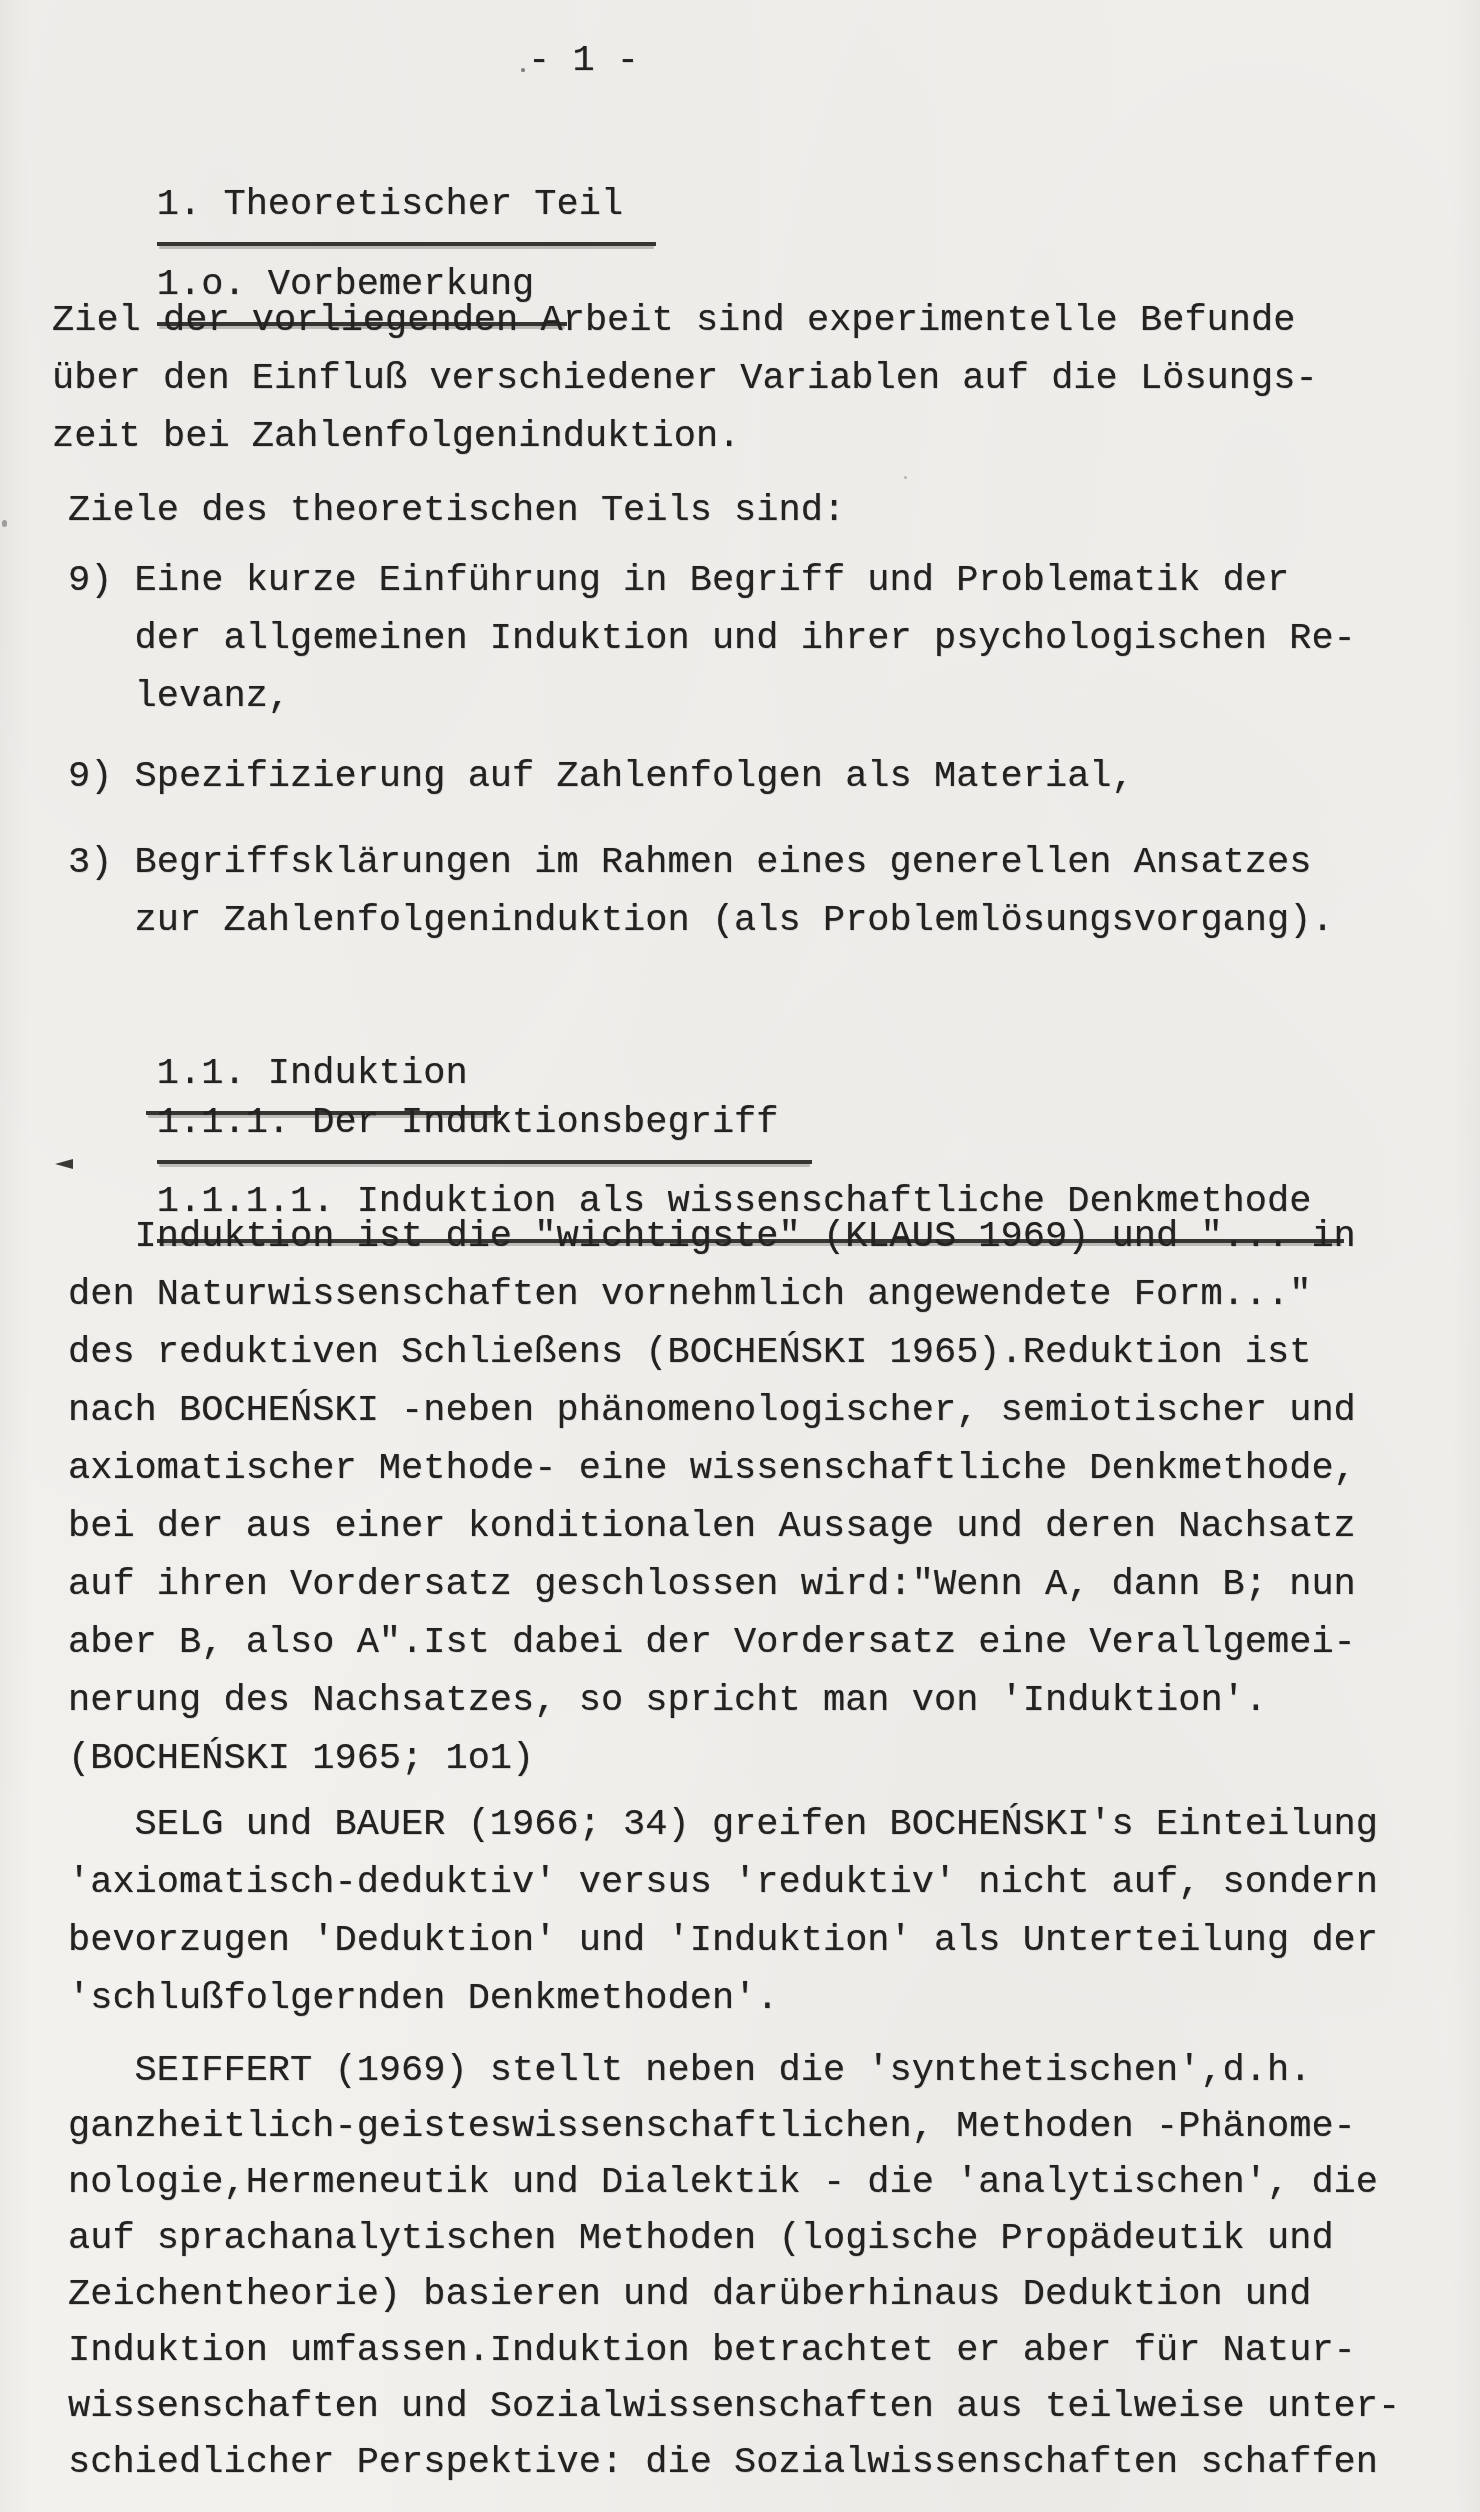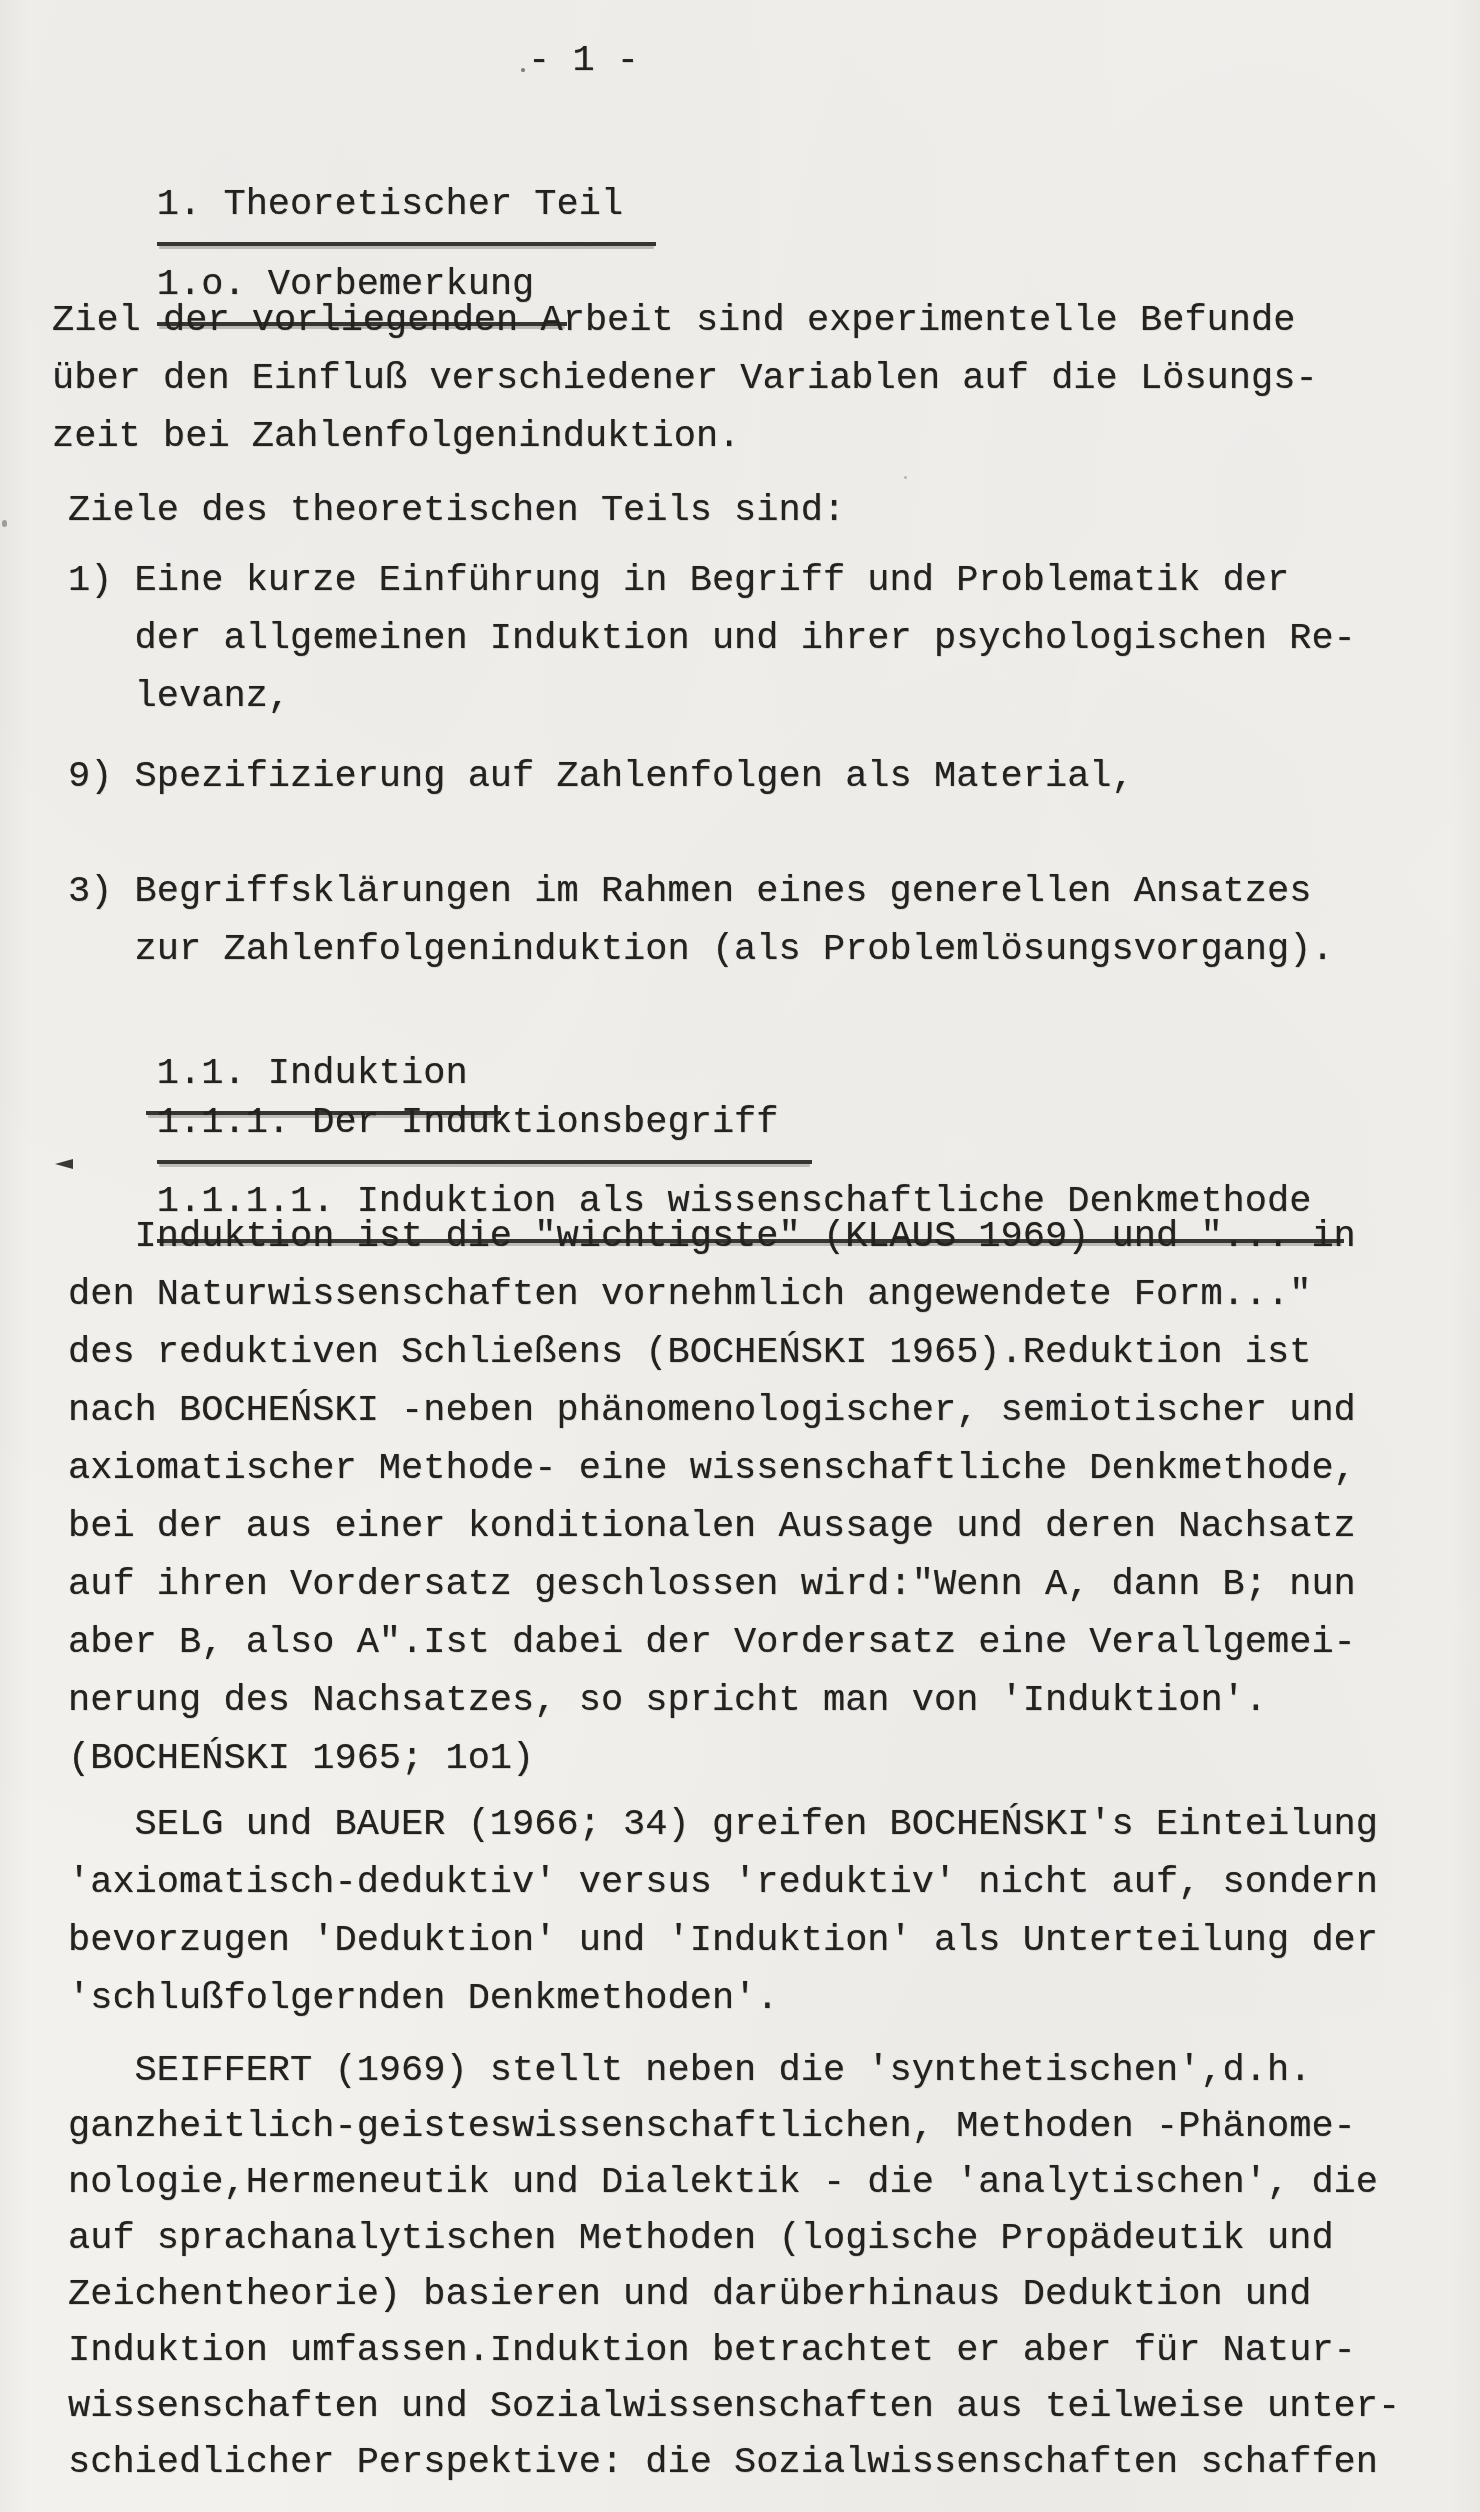--- a/index.html
+++ b/index.html
@@ -82,27 +82,27 @@
   <div class="tw heading" style="top:214px; left:68px;">
     <span class="ul">1.o. Vorbemerkung</span>
   </div>
 
   <div class="tw" style="top:291px; left:52px;">Ziel der vorliegenden Arbeit sind experimentelle Befunde
 über den Einfluß verschiedener Variablen auf die Lösungs-
 zeit bei Zahlenfolgeninduktion.</div>
 
   <div class="tw" style="top:481px; left:68px;">Ziele des theoretischen Teils sind:</div>
 
-  <div class="tw" style="top:551px; left:68px;">1) Eine kurze Einführung in Begriff und Problematik der
+  <div class="tw" style="top:551px; left:68px;">9) Eine kurze Einführung in Begriff und Problematik der
    der allgemeinen Induktion und ihrer psychologischen Re-
    levanz,</div>
 
   <div class="tw" style="top:747px; left:68px;">9) Spezifizierung auf Zahlenfolgen als Material,</div>
 
-  <div class="tw" style="top:862px; left:68px;">3) Begriffsklärungen im Rahmen eines generellen Ansatzes
+  <div class="tw" style="top:833px; left:68px;">3) Begriffsklärungen im Rahmen eines generellen Ansatzes
    zur Zahlenfolgeninduktion (als Problemlösungsvorgang).</div>
 
   <div class="tw heading" style="top:971px; left:68px;">
     <span class="ul ul-left">1.1. Induktion</span><span class="underline-blob"></span>
   </div>
 
   <div class="tw heading" style="top:1052px; left:68px;">
     <span class="ul">1.1.1. Der Induktionsbegriff</span>
   </div>
 

